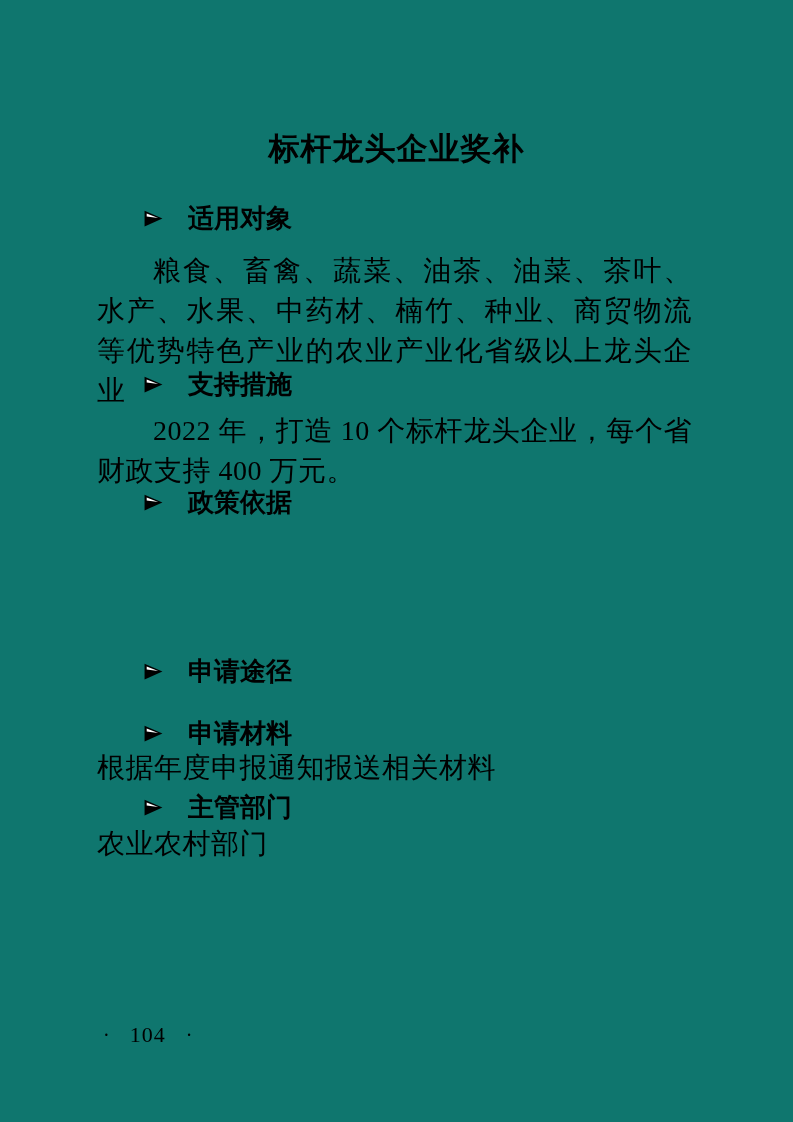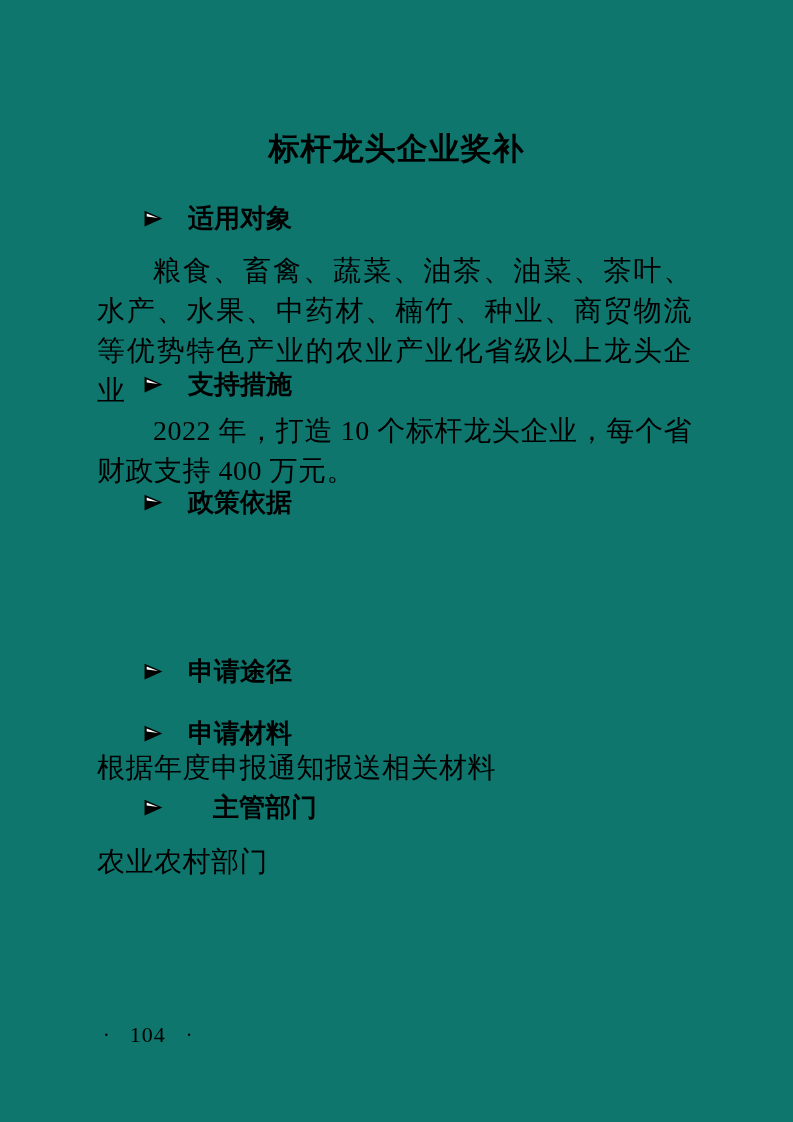--- a/index.html
+++ b/index.html
@@ -55,21 +55,21 @@
     letter-spacing: 0.5px;
   }
   .indent .sec-body { text-indent: 2em; }
 
   
   #sec0 { top: 203px; } #sec0 .sec-head { margin-bottom: 18px; }
   #sec1 { top: 369px; } #sec1 .sec-head { margin-bottom: 12px; }
   #sec2 { top: 487px; } #sec2 .sec-head { margin-bottom: 23px; }
   #sec3 { top: 644px; margin-top: 12px; } #sec3 .sec-head { margin-bottom: 7px; }
   #sec4 { top: 718px; } #sec4 .sec-head { }
-  #sec5 { top: 792px; } #sec5 .sec-head { margin-bottom: 20px; gap: 25px; }
+  #sec5 { top: 792px; } #sec5 .sec-head { margin-bottom: 2px; }
 
   .footer {
     position: absolute;
     top: 1009px;
     left: 103px;
     font-size: 22px;
     line-height: 28px;
     color: #000000;
     display: flex;
     align-items: center;

